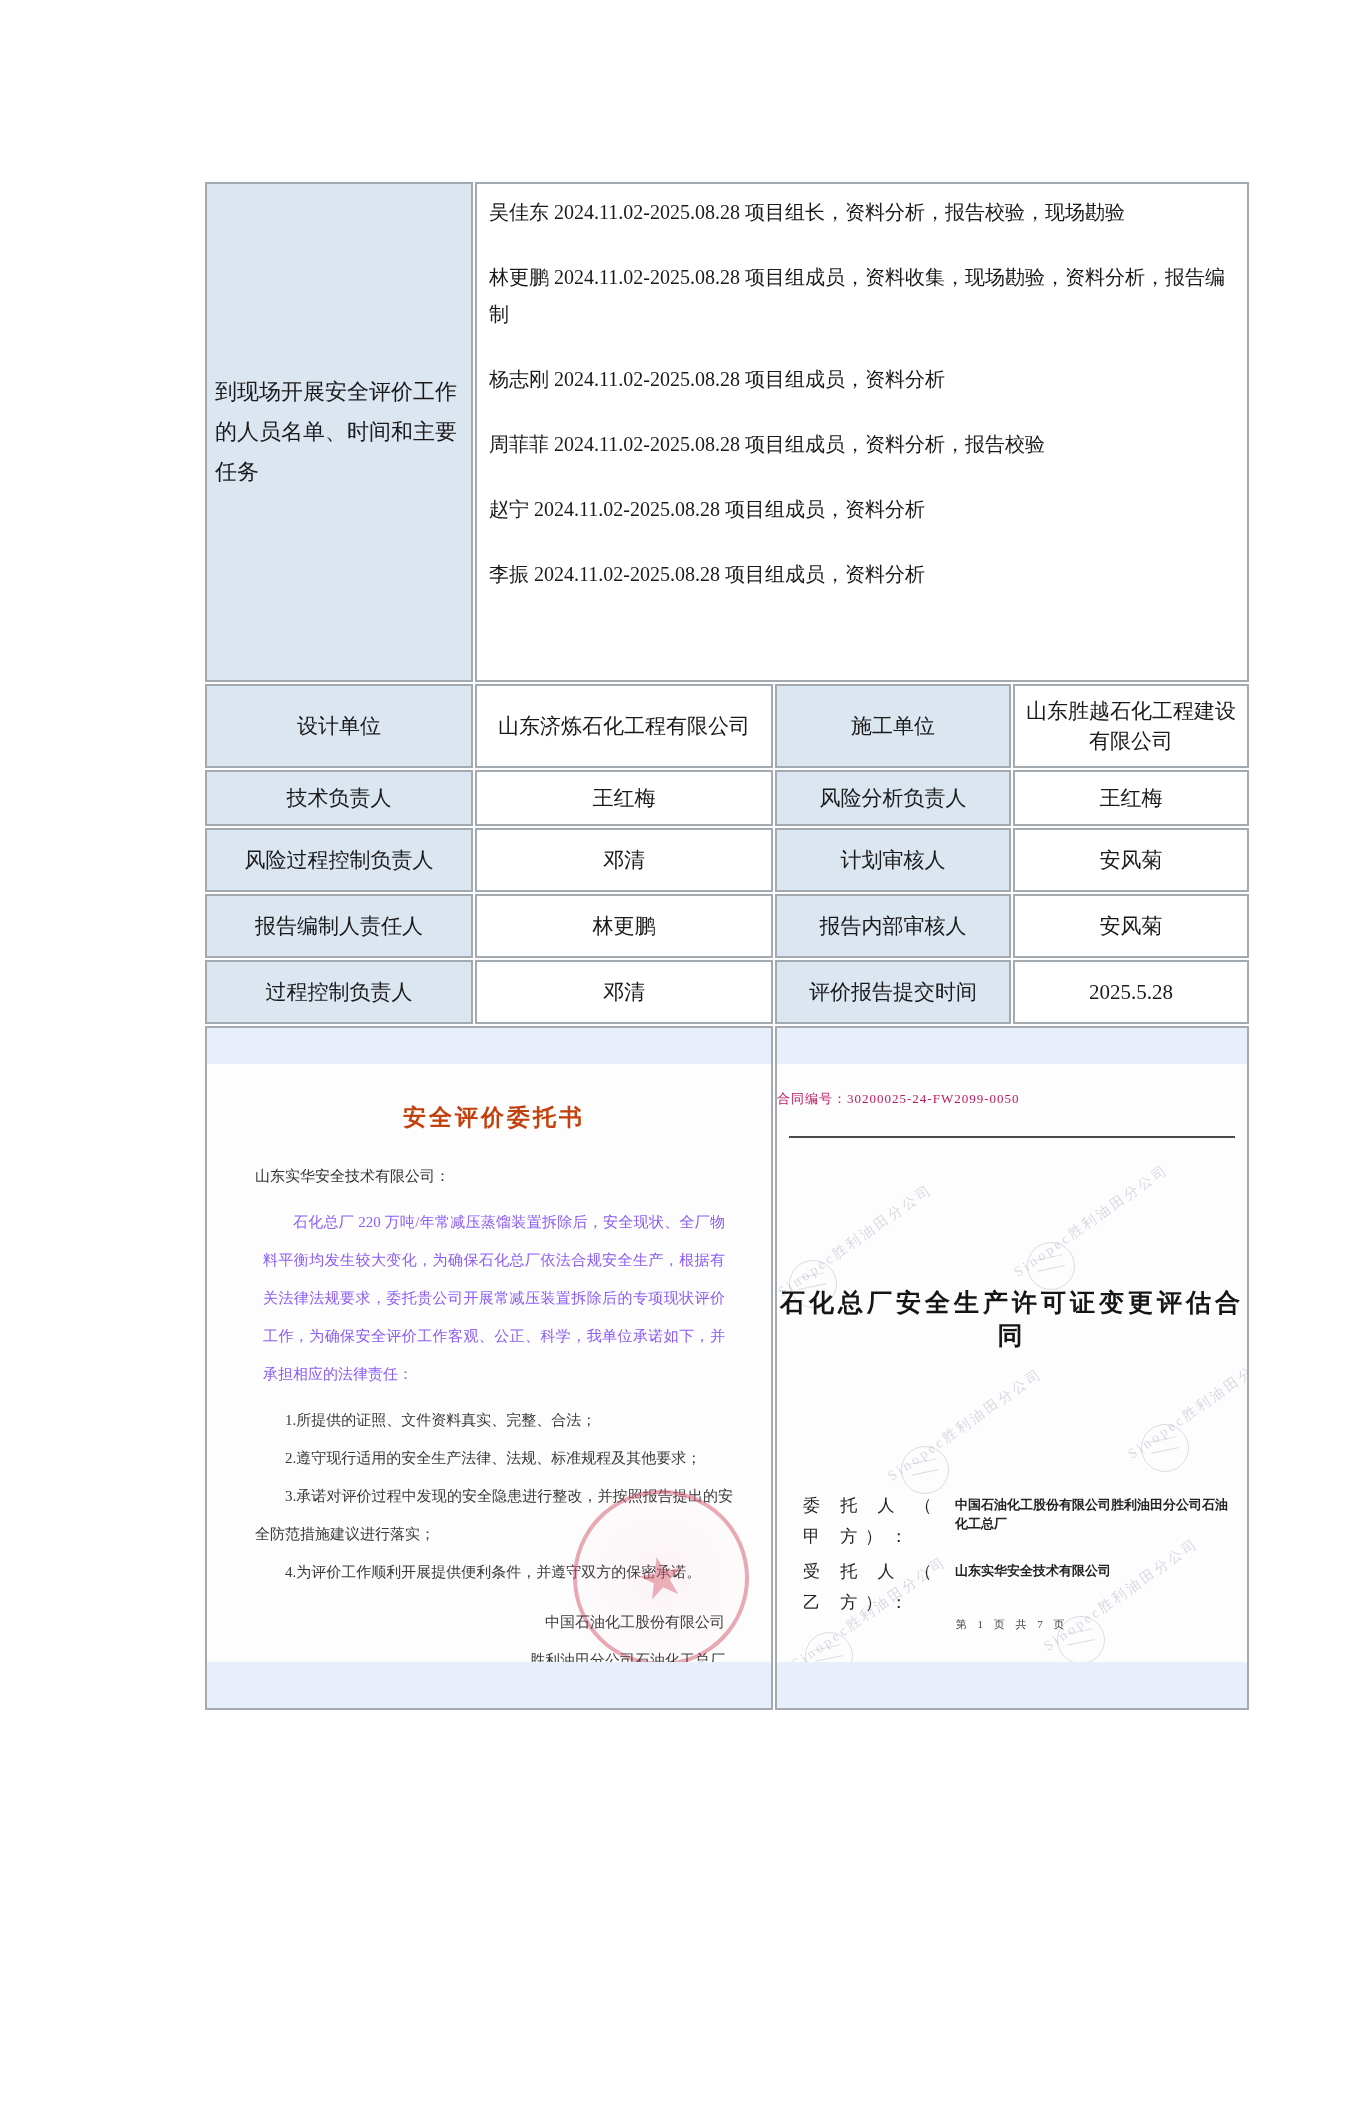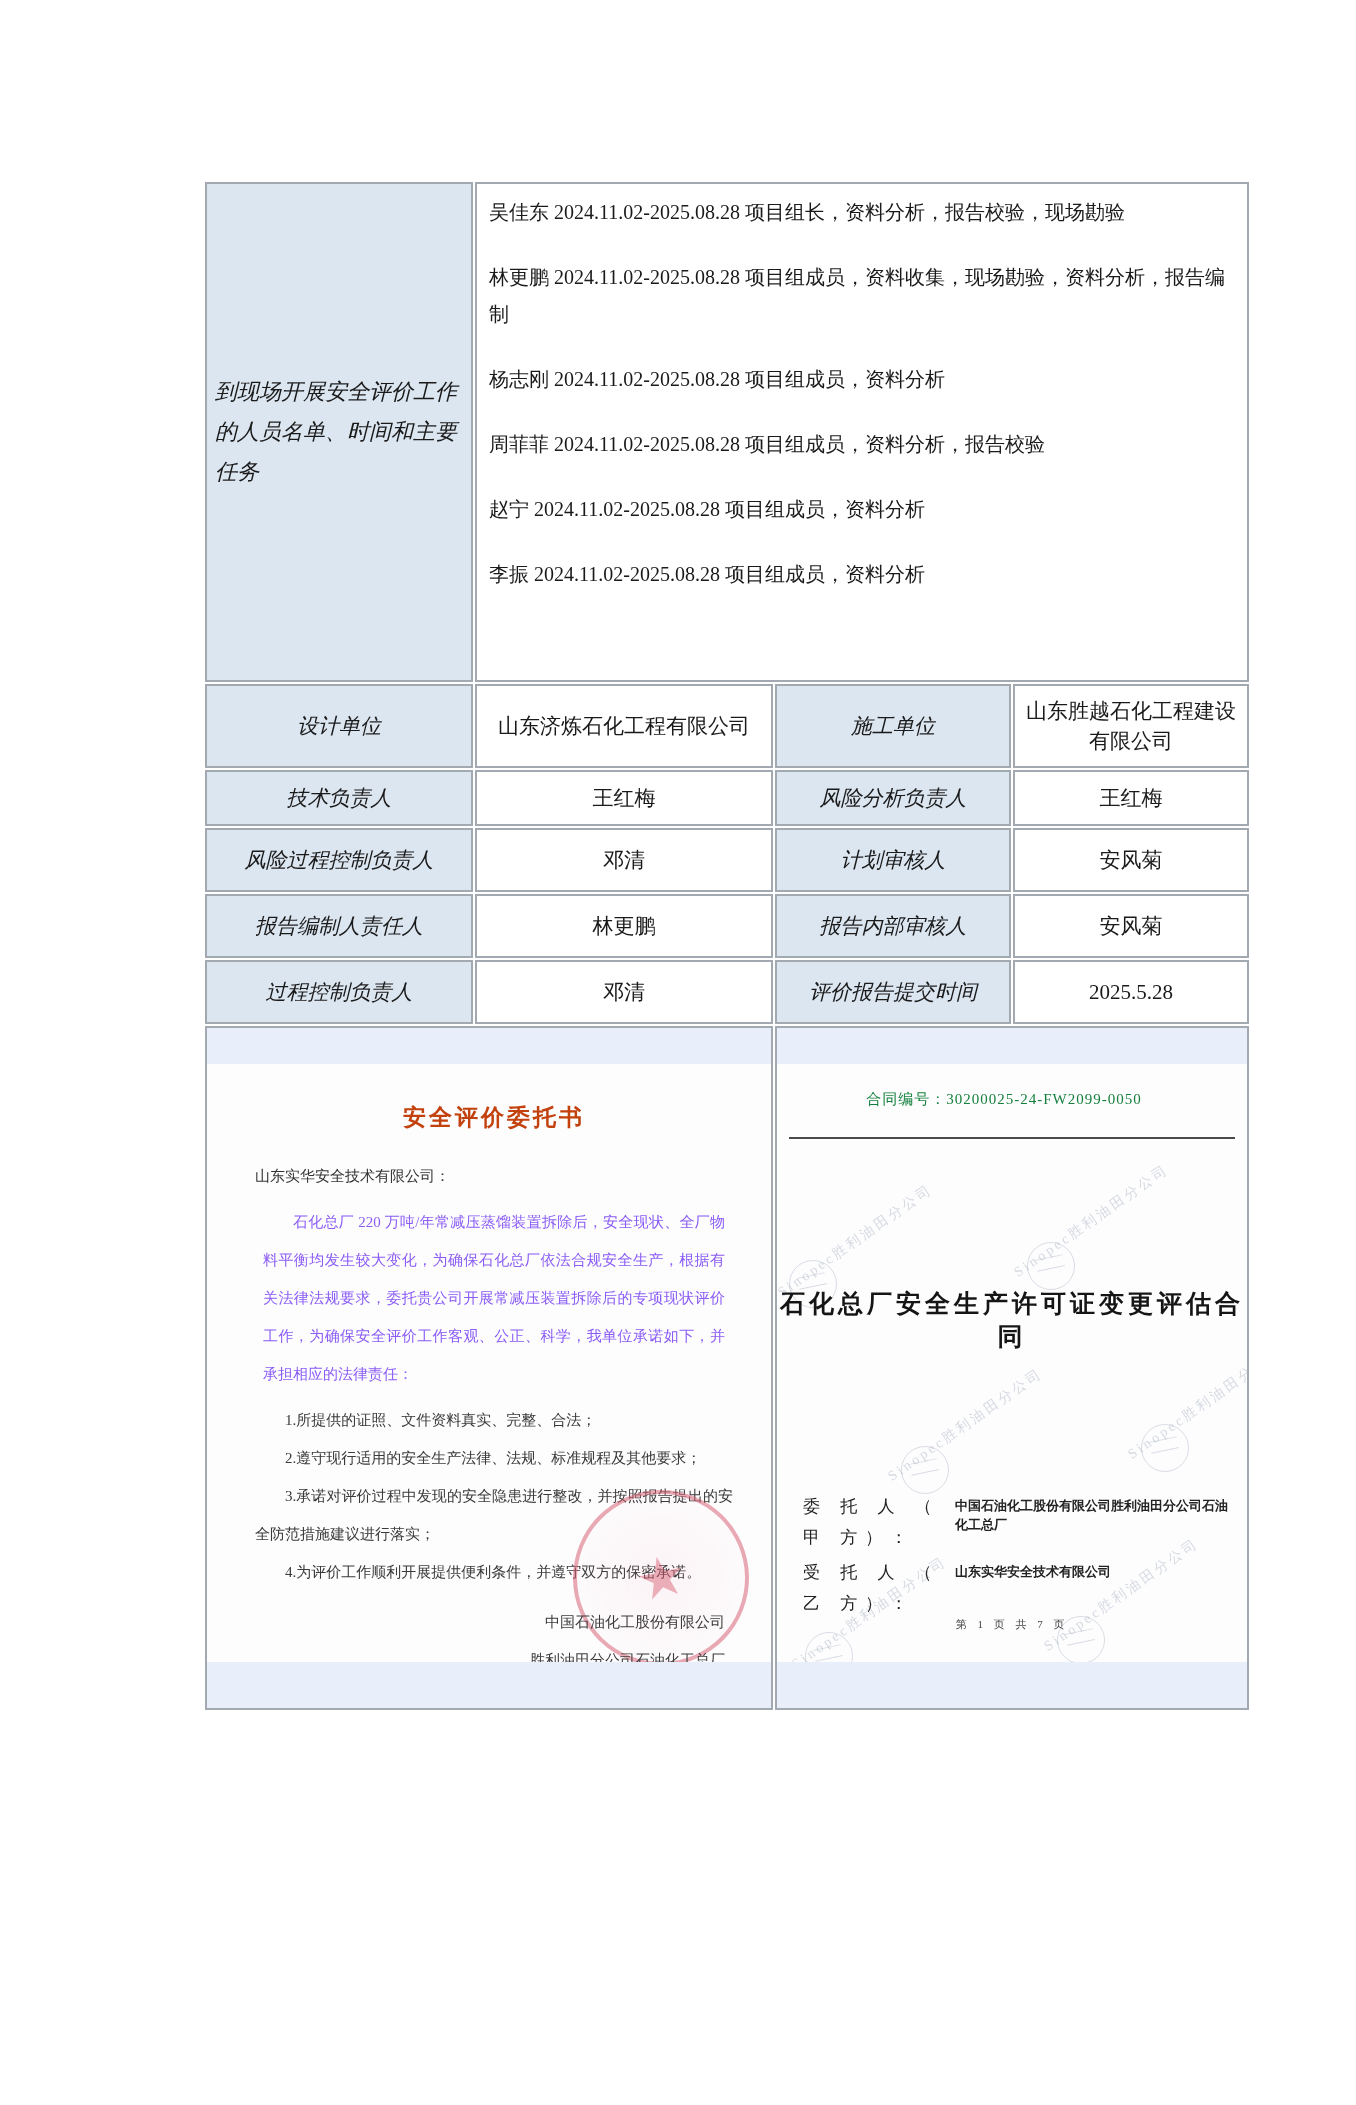--- a/index.html
+++ b/index.html
@@ -3,21 +3,21 @@
 <meta charset="utf-8">
 <style>
   html,body{margin:0;padding:0;}
   body{
     width:1356px;height:2105px;background:#ffffff;position:relative;
     font-family:"Liberation Serif","DejaVu Serif",serif;color:#1a1a1a;
   }
   .doc-area{position:absolute;left:203px;top:180px;width:1050px;}
   table.main{border-collapse:separate;border-spacing:2px;width:1048px;table-layout:fixed;}
   table.main td{border:2px solid #a2a9b0;overflow:hidden;}
-  td.lbl{background:#dce6f1;text-align:center;vertical-align:middle;font-size:21px;padding:2px 12px;font-style:italic;}
+  td.lbl{background:#dce6f1;text-align:center;vertical-align:middle;font-size:21px;padding:2px 12px;}
   td.lbl.left-big{text-align:left;padding-left:8px;font-size:22px;line-height:40px;}
   td.val{background:#ffffff;text-align:center;vertical-align:middle;font-size:21px;padding:2px 6px;line-height:30px;}
   td.personnel{background:#ffffff;text-align:left;vertical-align:top;padding:10px 8px 8px 12px;}
   td.personnel p{margin:0 0 28px 0;font-size:20px;line-height:37px;}
   td.personnel p:last-child{margin-bottom:0;}
   td.scan-cell{padding:0;background:#ffffff;vertical-align:top;}
   .scan{height:680px;display:flex;flex-direction:column;background:#fff;}
   .band-top{height:36px;background:#e9effa;}
   .band-bottom{height:46px;background:#e9effa;}
   .page{flex:1;background:#fdfdfe;position:relative;overflow:hidden;}
@@ -31,21 +31,21 @@
   .signature{margin-top:12px;text-align:right;padding-right:8px;font-size:15px;line-height:38px;color:#3b3b3b;position:relative;z-index:2;}
   .stamp{
     position:absolute;right:22px;bottom:-4px;width:168px;height:168px;border-radius:50%;
     border:4px solid rgba(214,88,108,0.5);display:flex;align-items:center;justify-content:center;
     transform:rotate(-12deg);z-index:1;background:radial-gradient(circle at 50% 50%, rgba(230,120,140,.07), rgba(230,120,140,0));
   }
   .stamp-star{font-size:56px;color:rgba(214,88,108,0.45);line-height:1;}
 
   
   .contract{height:100%;position:relative;}
-  .contract-no{margin-top:26px;text-align:center;padding-right:16px;font-size:15px;letter-spacing:1px;color:#15803d;}
+  .contract-no{margin-top:26px;text-align:left;padding-right:16px;font-size:13px;letter-spacing:1px;color:#be185d;}
   .contract-rule{border:none;border-top:2px solid #4a4a4a;margin:28px 12px 0 12px;}
   .contract-title{margin-top:148px;text-align:center;font-size:25px;font-weight:bold;letter-spacing:4px;color:#151515;position:relative;z-index:2;}
   .parties{margin-top:138px;padding:0 14px 0 26px;position:relative;z-index:2;}
   .party{display:flex;margin-bottom:4px;}
   .party-label{width:152px;flex-shrink:0;font-size:17px;letter-spacing:8px;line-height:31px;color:#222;}
   .party-value{font-size:13px;font-weight:bold;color:#222;padding-top:5px;line-height:19px;}
   .page-footer{position:absolute;left:0;right:0;bottom:30px;text-align:center;font-size:11px;letter-spacing:4px;color:#444;z-index:2;}
 
   
   .wm-layer{position:absolute;inset:0;pointer-events:none;z-index:1;}

